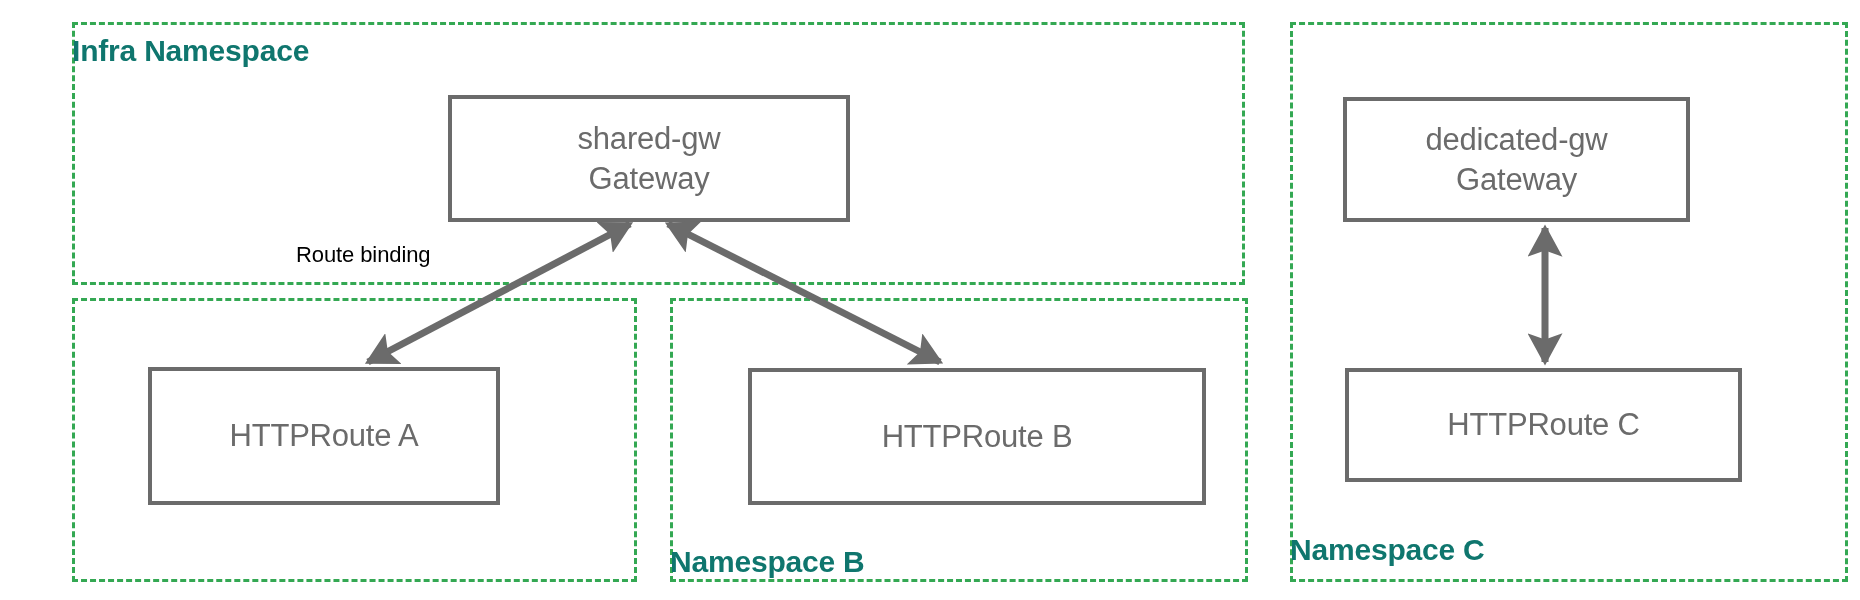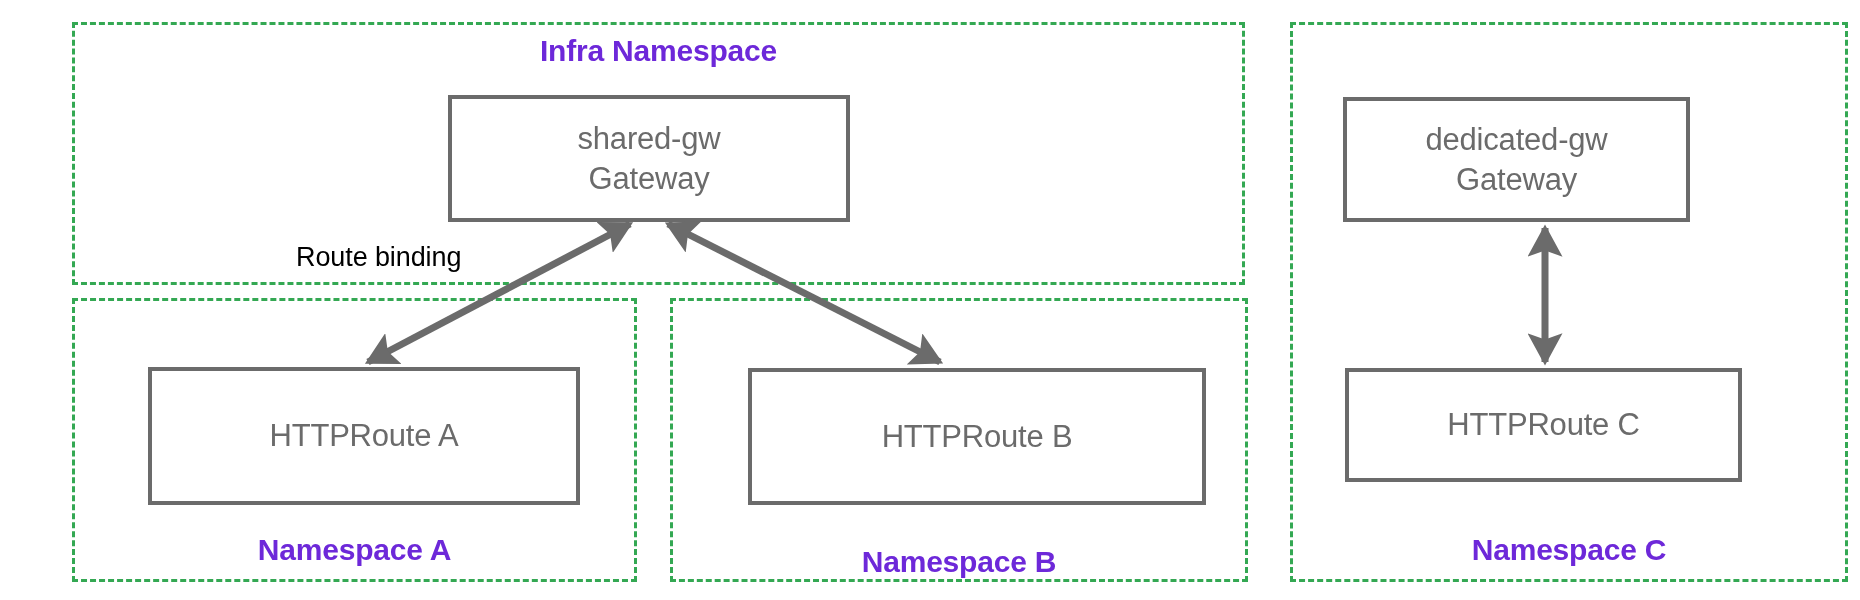--- a/index.html
+++ b/index.html
@@ -21,22 +21,22 @@
   }
   
   .ns-box {
     position: absolute;
     box-sizing: border-box;
     border: 3px dashed #34a853;
     background: transparent;
   }
   .ns-label {
     position: absolute;
-    text-align: center;
-    color: #6d28d9;
+    text-align: left;
+    color: #0f766e;
     font-weight: bold;
     font-size: 30px;
     line-height: 1;
     white-space: nowrap;
     letter-spacing: -0.2px;
   }
   
   .res-box {
     position: absolute;
     box-sizing: border-box;
@@ -55,21 +55,21 @@
   .res-box .res-text {
     display: block;
     width: 100%;
     padding: 0 6px;
     box-sizing: border-box;
   }
   
   .annotation {
     position: absolute;
     color: #000000;
-    font-size: 27px;
+    font-size: 22px;
     line-height: 1;
     white-space: nowrap;
     letter-spacing: -0.1px;
   }
   
   #arrow-layer {
     position: absolute;
     left: 0;
     top: 0;
     width: 1860px;
@@ -88,22 +88,21 @@
   <div class="res-box" style="left:448px; top:95px; width:402px; height:127px;">
     <span class="res-text">
       <span>shared-gw</span><br>
       <span>Gateway</span>
     </span>
   </div>
 
   <div class="annotation" style="left:296px; top:244px;">Route binding</div>
 
   <div class="ns-box" style="left:72px; top:298px; width:565px; height:284px;"></div>
-  <div class="ns-label" style="left:72px; top:535px; width:565px;">Namespace A</div>
-  <div class="res-box" style="left:148px; top:367px; width:432px; height:138px;">
+  <div class="res-box" style="left:148px; top:367px; width:352px; height:138px;">
     <span class="res-text">HTTPRoute A</span>
   </div>
 
   <div class="ns-box" style="left:670px; top:298px; width:578px; height:284px;"></div>
   <div class="ns-label" style="left:670px; top:535px; width:578px;margin-top:12px;">Namespace B</div>
   <div class="res-box" style="left:748px; top:368px; width:458px; height:137px;">
     <span class="res-text">HTTPRoute B</span>
   </div>
 
   <div class="ns-box" style="left:1290px; top:22px; width:558px; height:560px;"></div>

